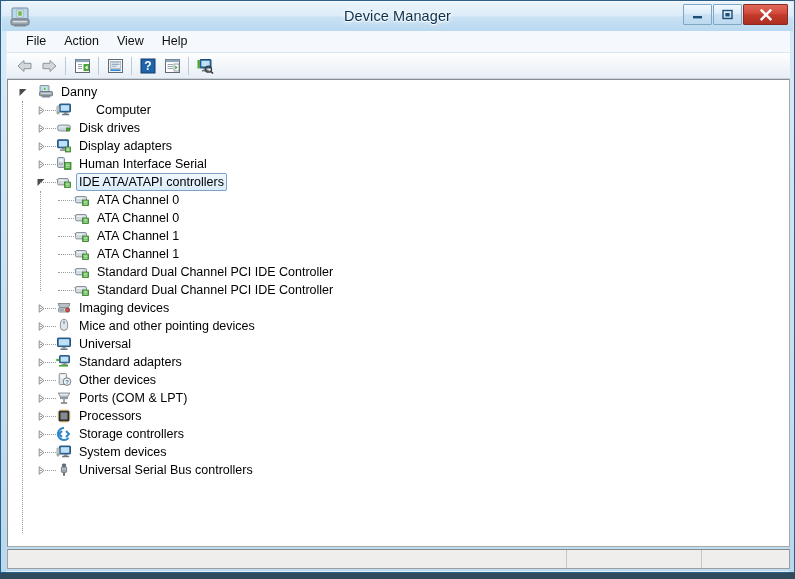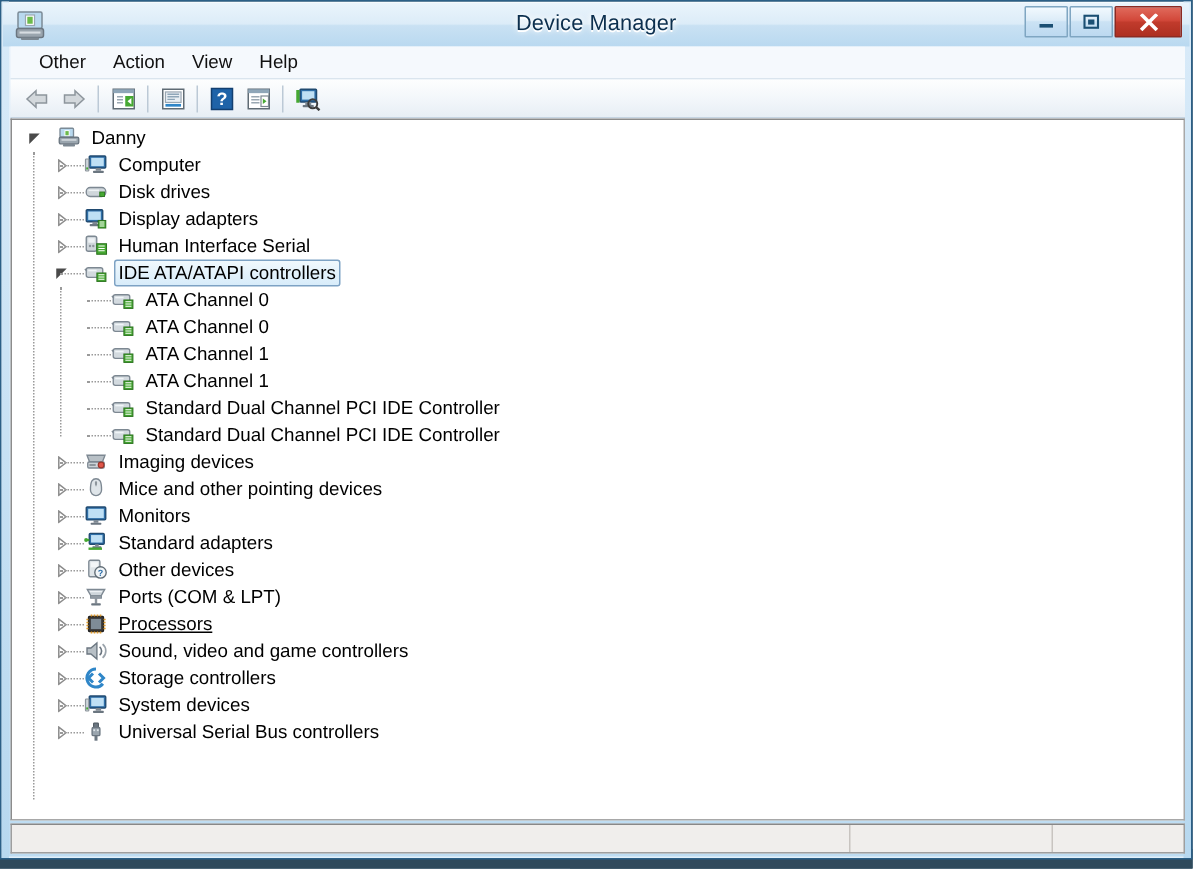--- a/index.html
+++ b/index.html
@@ -263,21 +263,21 @@
       </div>
       <div class="wb wb-close">
         <svg width="14" height="12" viewBox="0 0 14 12">
           <path d="M2.6 1.4 L11.4 10.2 M11.4 1.4 L2.6 10.2" stroke="#ffffff" stroke-width="2.4" stroke-linecap="square"></path>
         </svg>
       </div>
     </div>
   </div>
 
   <div class="menubar">
-    <div class="menu-item">Other</div>
+    <div class="menu-item">File</div>
     <div class="menu-item">Action</div>
     <div class="menu-item">View</div>
     <div class="menu-item">Help</div>
   </div>
 
   <div class="toolbar">
 
     <div class="tb-btn">
       <svg width="18" height="16" viewBox="0 0 18 16">
         <path d="M8 2.5 L2 8 L8 13.5 L8 10.7 L15 10.7 L15 5.3 L8 5.3 Z" fill="#d3d8dc" stroke="#8d959c" stroke-width="1"></path>
@@ -375,21 +375,21 @@
           </span>
           <div class="hline" style="left: 32px; top: 9px; width: 16px;"></div>
           <span class="row-icon" style="left: 48px;"><svg width="16" height="16" viewBox="0 0 16 16">
               <rect x="3.5" y="2" width="11" height="8" rx="0.7" fill="#2f6fa8" stroke="#204a70" stroke-width="0.9"></rect>
               <rect x="4.8" y="3.2" width="8.4" height="5.6" fill="#bfe0f5"></rect>
               <rect x="7.8" y="10" width="3.6" height="1.8" fill="#7d8892"></rect>
               <rect x="6" y="11.8" width="7.2" height="1.5" rx="0.5" fill="#6b7680"></rect>
               <rect x="1" y="4" width="2.2" height="8" rx="0.5" fill="#cfd6db" stroke="#8d959c" stroke-width="0.8"></rect>
               <rect x="1.5" y="9.6" width="1.2" height="1.4" fill="#46a832"></rect>
             </svg></span>
-          <span class="row-label" style="left: 68px;">Computer</span>
+          <span class="row-label" style="left: 85px;">Computer</span>
         </div>
         <div class="row" style="top: 0px;">
           <span class="twisty" style="left: 28px;">
             <svg width="9" height="9" viewBox="0 0 9 9">
               <path d="M2.2 0.8 L7 4.5 L2.2 8.2 Z" fill="none" stroke="#8b8b8b" stroke-width="1"></path>
             </svg>
           </span>
           <div class="hline" style="left: 32px; top: 9px; width: 16px;"></div>
           <span class="row-icon" style="left: 48px;"><svg width="16" height="16" viewBox="0 0 16 16">
               <rect x="1.5" y="5" width="13" height="6" rx="2.6" fill="#cfd6db" stroke="#7d8892" stroke-width="0.9"></rect>
@@ -549,21 +549,21 @@
               <path d="M2.2 0.8 L7 4.5 L2.2 8.2 Z" fill="none" stroke="#8b8b8b" stroke-width="1"></path>
             </svg>
           </span>
           <div class="hline" style="left: 32px; top: 9px; width: 16px;"></div>
           <span class="row-icon" style="left: 48px;"><svg width="16" height="16" viewBox="0 0 16 16">
               <rect x="1.5" y="2" width="13" height="8.6" rx="0.7" fill="#2f6fa8" stroke="#204a70" stroke-width="0.9"></rect>
               <rect x="2.8" y="3.2" width="10.4" height="6.2" fill="#bfe0f5"></rect>
               <rect x="6.4" y="10.8" width="3.2" height="1.7" fill="#7d8892"></rect>
               <rect x="4.4" y="12.5" width="7.2" height="1.4" rx="0.5" fill="#6b7680"></rect>
             </svg></span>
-          <span class="row-label" style="left: 68px;">Monitors</span>
+          <span class="row-label" style="left: 68px;">Universal</span>
         </div>
         <div class="row" style="top: 0px;">
           <span class="twisty" style="left: 28px;">
             <svg width="9" height="9" viewBox="0 0 9 9">
               <path d="M2.2 0.8 L7 4.5 L2.2 8.2 Z" fill="none" stroke="#8b8b8b" stroke-width="1"></path>
             </svg>
           </span>
           <div class="hline" style="left: 32px; top: 9px; width: 16px;"></div>
           <span class="row-icon" style="left: 48px;"><svg width="16" height="16" viewBox="0 0 16 16">
               <rect x="3.5" y="1.6" width="10" height="7.2" rx="0.7" fill="#2f6fa8" stroke="#204a70" stroke-width="0.9"></rect>
@@ -612,35 +612,21 @@
             <svg width="9" height="9" viewBox="0 0 9 9">
               <path d="M2.2 0.8 L7 4.5 L2.2 8.2 Z" fill="none" stroke="#8b8b8b" stroke-width="1"></path>
             </svg>
           </span>
           <div class="hline" style="left: 32px; top: 9px; width: 16px;"></div>
           <span class="row-icon" style="left: 48px;"><svg width="16" height="16" viewBox="0 0 16 16">
               <rect x="3" y="3" width="10" height="10" rx="0.6" fill="#3c3c3c" stroke="#1f1f1f" stroke-width="0.9"></rect>
               <rect x="4.6" y="4.6" width="6.8" height="6.8" fill="#7f8c96"></rect>
               <path d="M5 1.6v1.4M7 1.6v1.4M9 1.6v1.4M11 1.6v1.4M5 13v1.4M7 13v1.4M9 13v1.4M11 13v1.4M1.6 5h1.4M1.6 7h1.4M1.6 9h1.4M1.6 11h1.4M13 5h1.4M13 7h1.4M13 9h1.4M13 11h1.4" stroke="#e09a2a" stroke-width="1.1"></path>
             </svg></span>
-          <span class="row-label" style="left: 68px; text-decoration: underline;">Processors</span>
-        </div>
-        <div class="row" style="top: 0px;">
-          <span class="twisty" style="left: 28px;">
-            <svg width="9" height="9" viewBox="0 0 9 9">
-              <path d="M2.2 0.8 L7 4.5 L2.2 8.2 Z" fill="none" stroke="#8b8b8b" stroke-width="1"></path>
-            </svg>
-          </span>
-          <div class="hline" style="left: 32px; top: 9px; width: 16px;"></div>
-          <span class="row-icon" style="left: 48px;"><svg width="16" height="16" viewBox="0 0 16 16">
-              <path d="M2 6 h2.6 L8.6 2.6 v10.8 L4.6 10 H2 Z" fill="#b8c0c6" stroke="#6b7680" stroke-width="0.9"></path>
-              <path d="M10.4 5.2 a3.6 3.6 0 0 1 0 5.6" stroke="#6b7680" stroke-width="1.1" fill="none"></path>
-              <path d="M12.4 3.4 a6 6 0 0 1 0 9.2" stroke="#9aa3ab" stroke-width="1.1" fill="none"></path>
-            </svg></span>
-          <span class="row-label" style="left: 68px;">Sound, video and game controllers</span>
+          <span class="row-label" style="left: 68px;">Processors</span>
         </div>
         <div class="row" style="top: 0px;">
           <span class="twisty" style="left: 28px;">
             <svg width="9" height="9" viewBox="0 0 9 9">
               <path d="M2.2 0.8 L7 4.5 L2.2 8.2 Z" fill="none" stroke="#8b8b8b" stroke-width="1"></path>
             </svg>
           </span>
           <div class="hline" style="left: 32px; top: 9px; width: 16px;"></div>
           <span class="row-icon" style="left: 48px;"><svg width="16" height="16" viewBox="0 0 16 16">
               <path d="M8 2 a6 6 0 1 0 4.6 9.8" fill="none" stroke="#2f86c8" stroke-width="2"></path>

